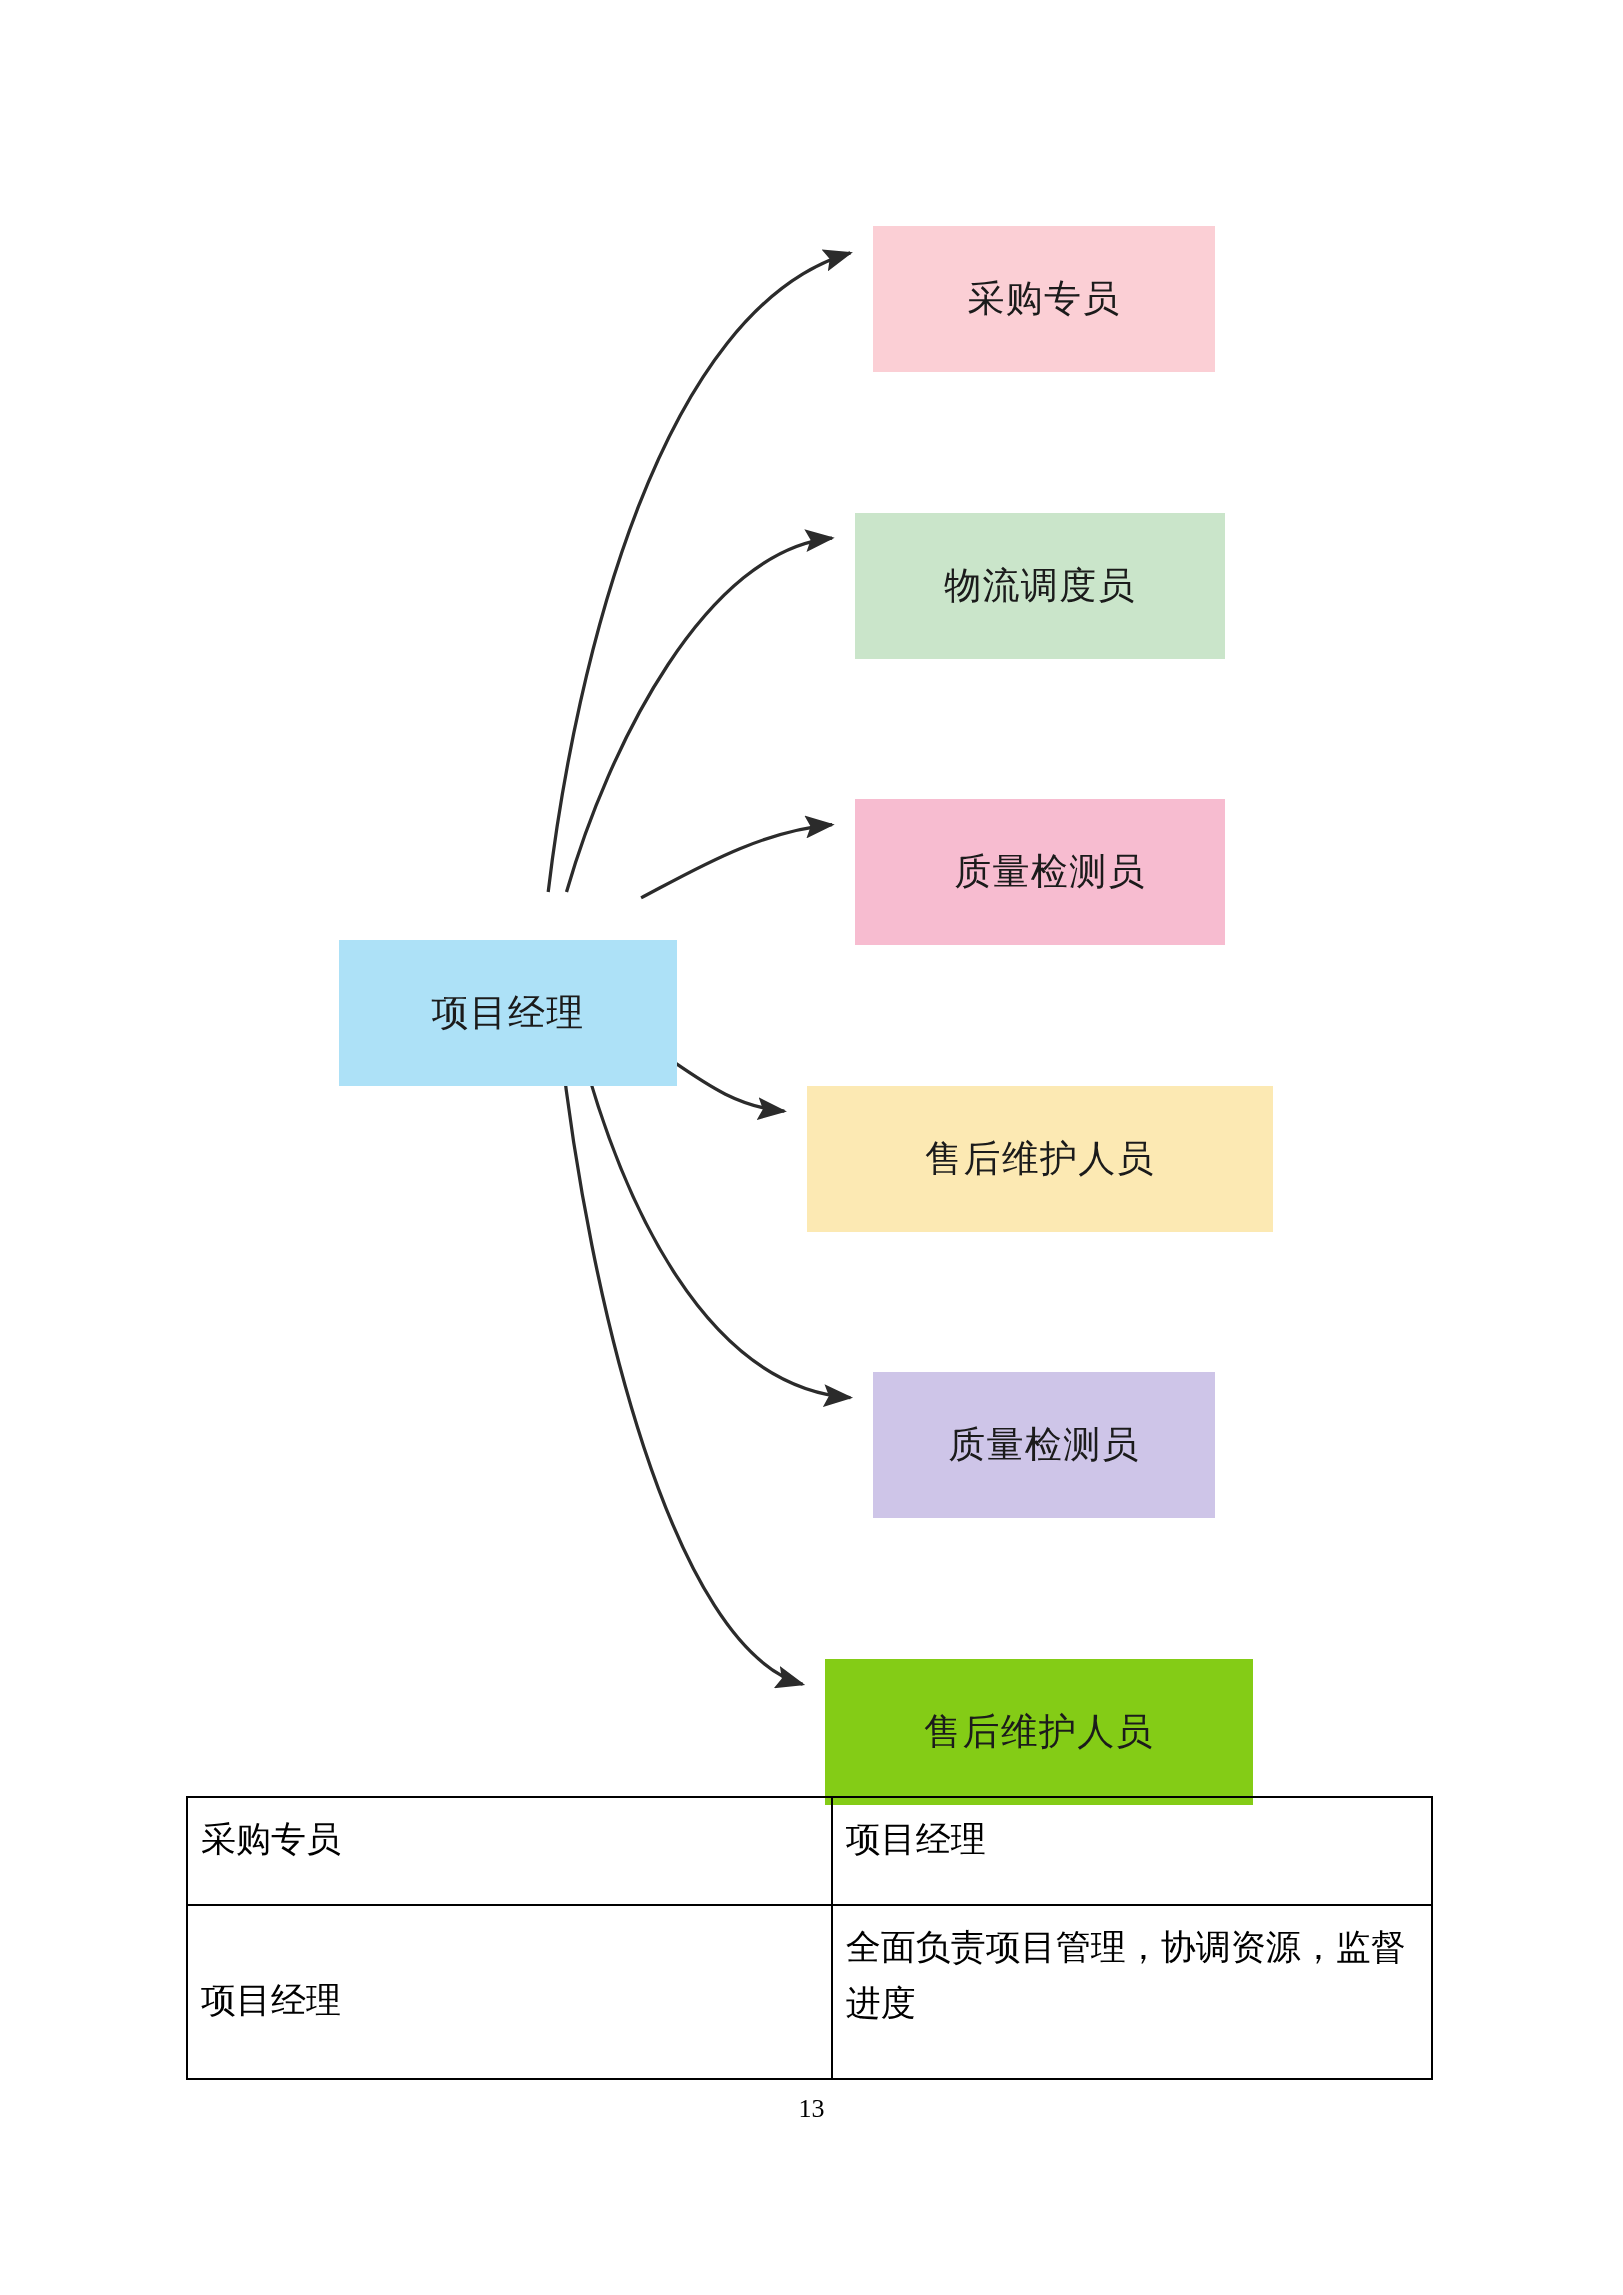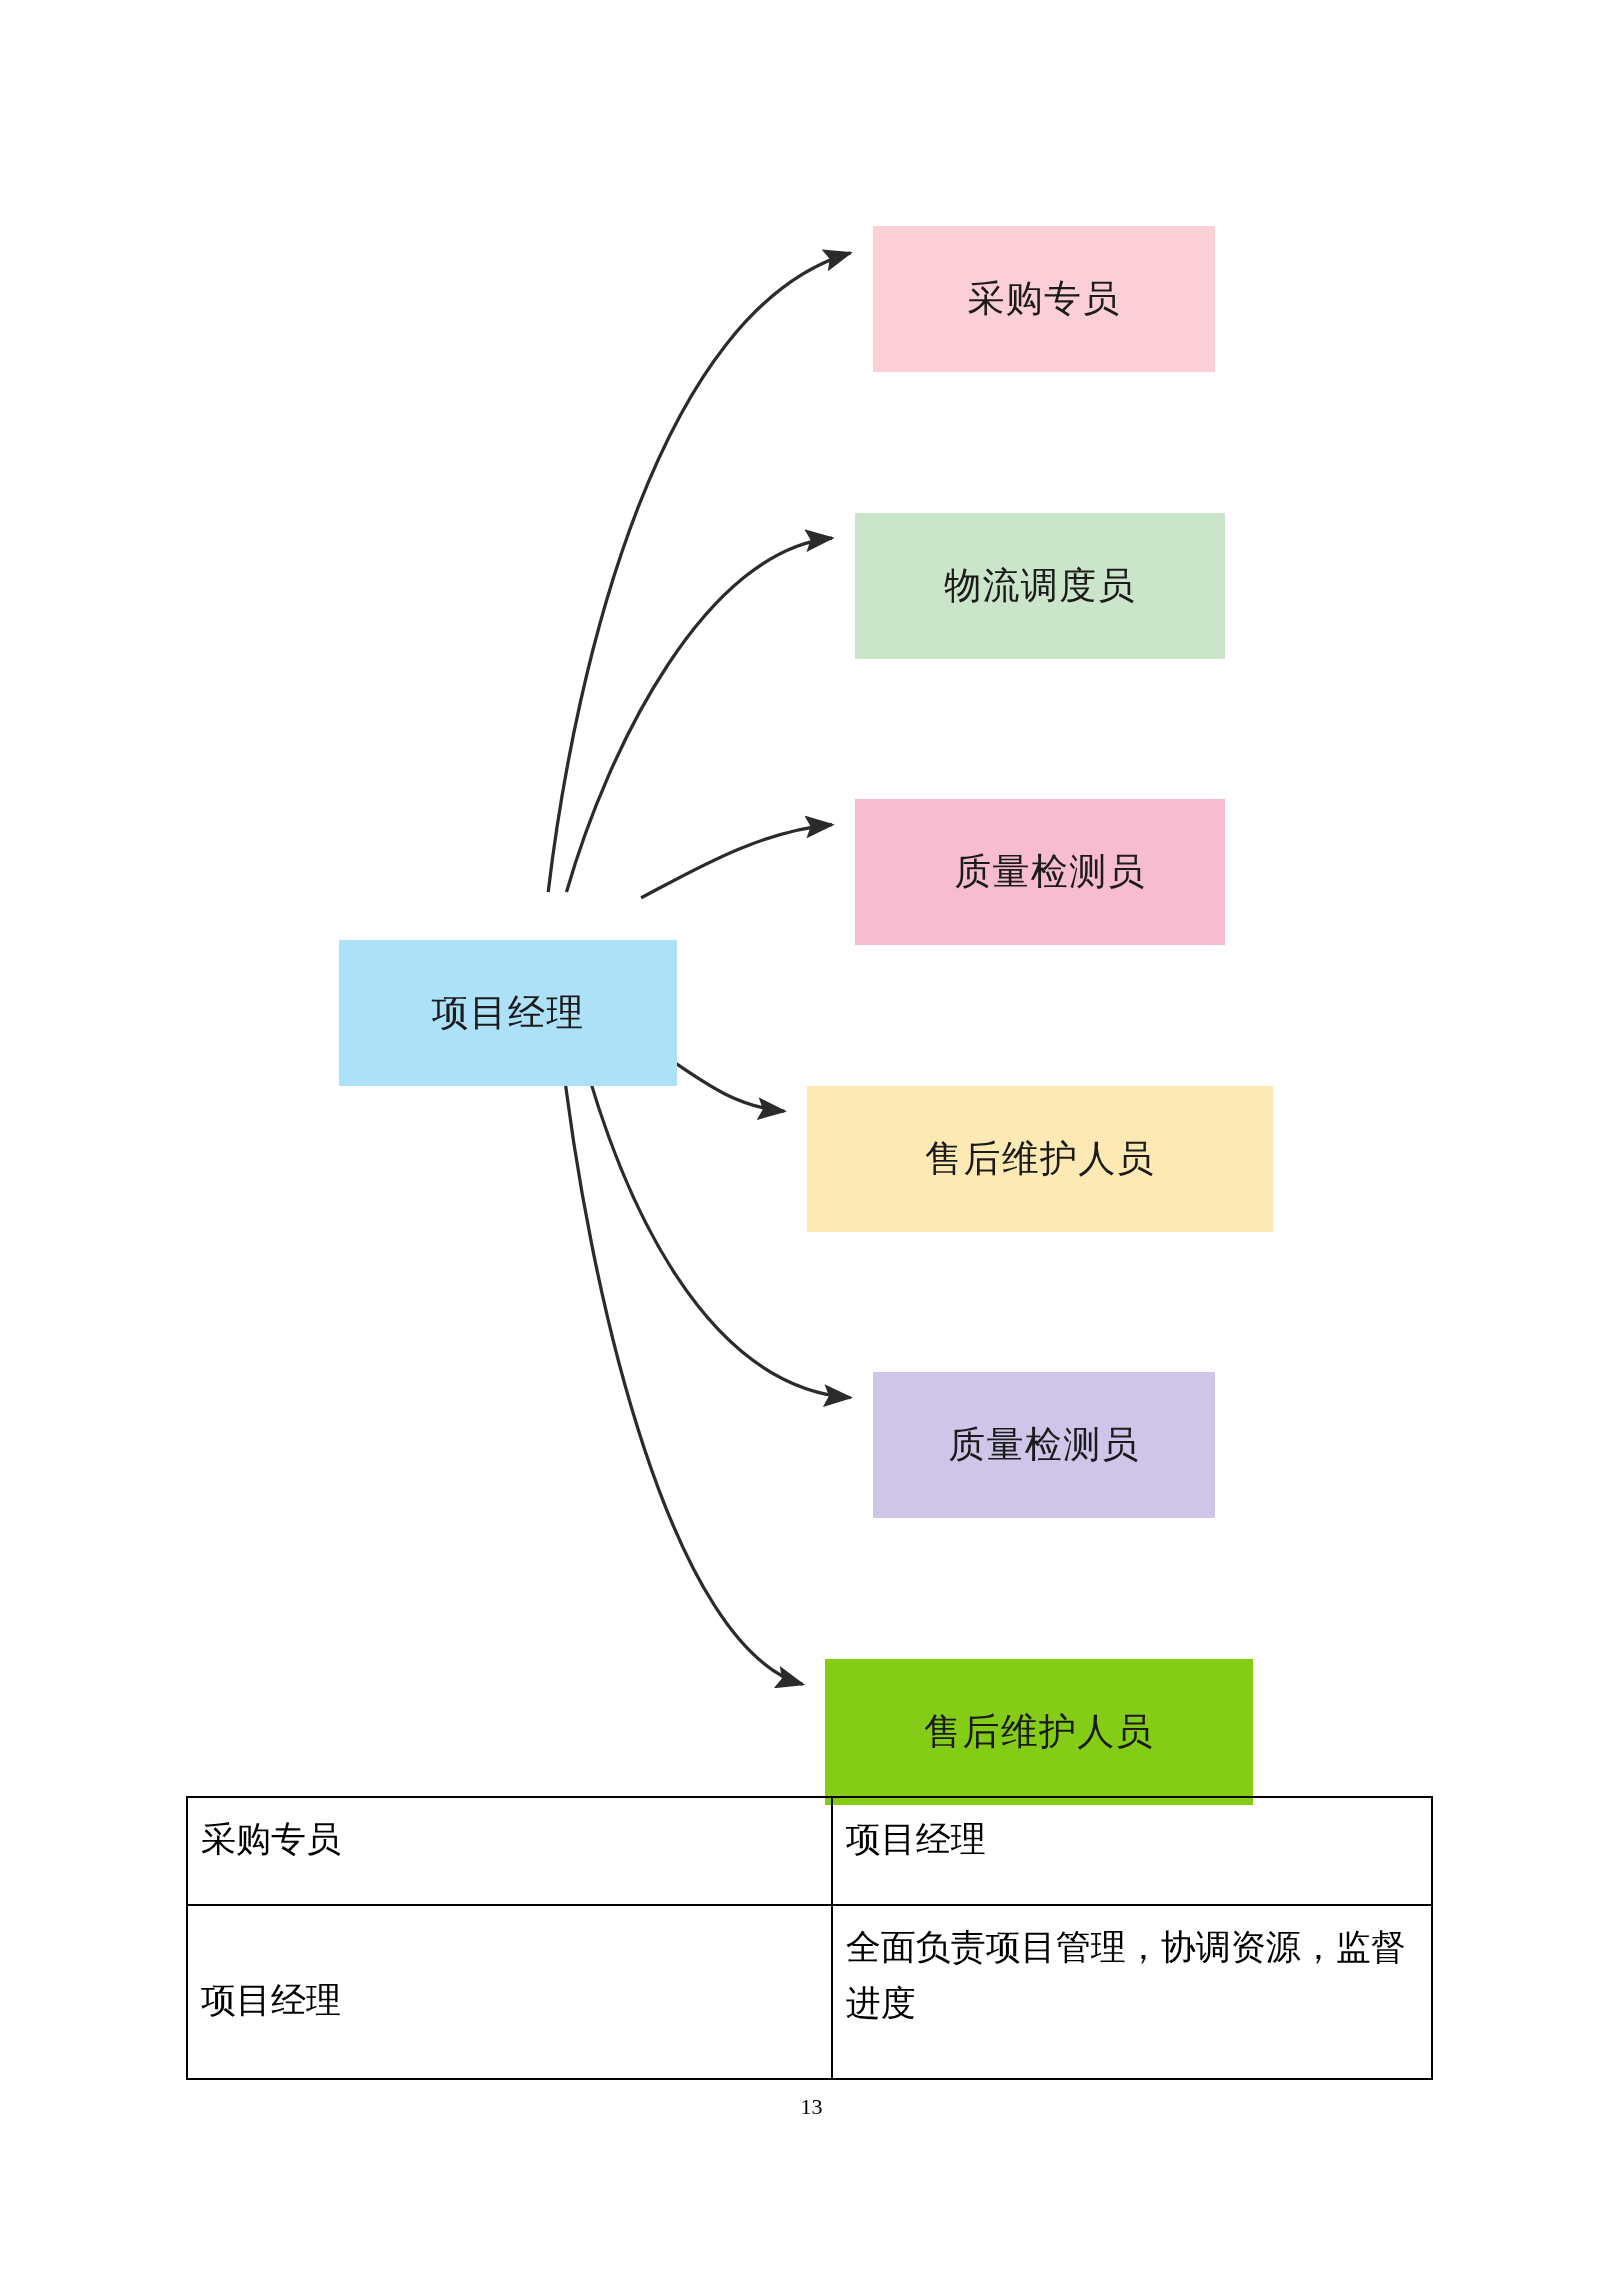--- a/index.html
+++ b/index.html
@@ -74,21 +74,21 @@
   .cell-vcenter { display: block; padding-top: 56px; }
 
   
   #page-number {
     position: absolute;
     left: 0;
     top: 2094px;
     width: 1623px;
     text-align: center;
     font-family: "Liberation Serif", "DejaVu Serif", serif;
-    font-size: 22px;
+    font-size: 26px;
     color: #000000;
   }
 </style>
 </head>
 <body>
 
 <div id="page">
 
   <div id="flow">
 

